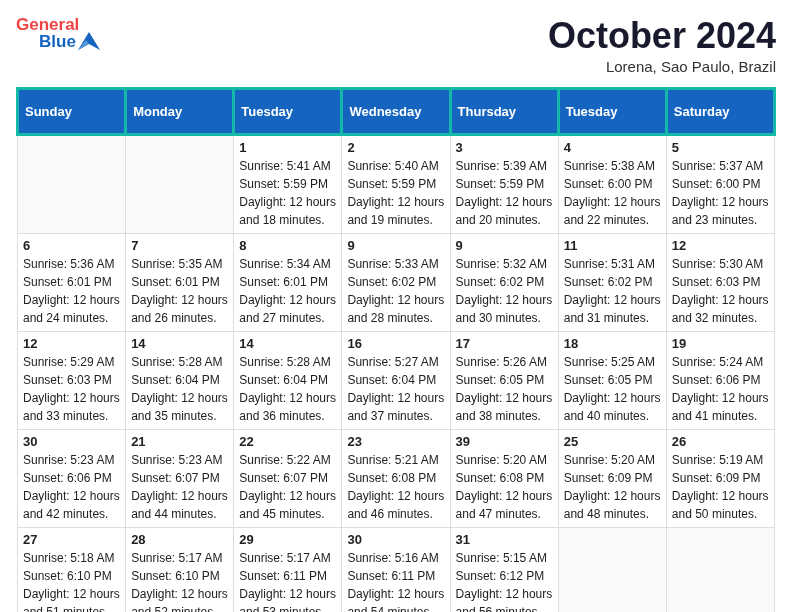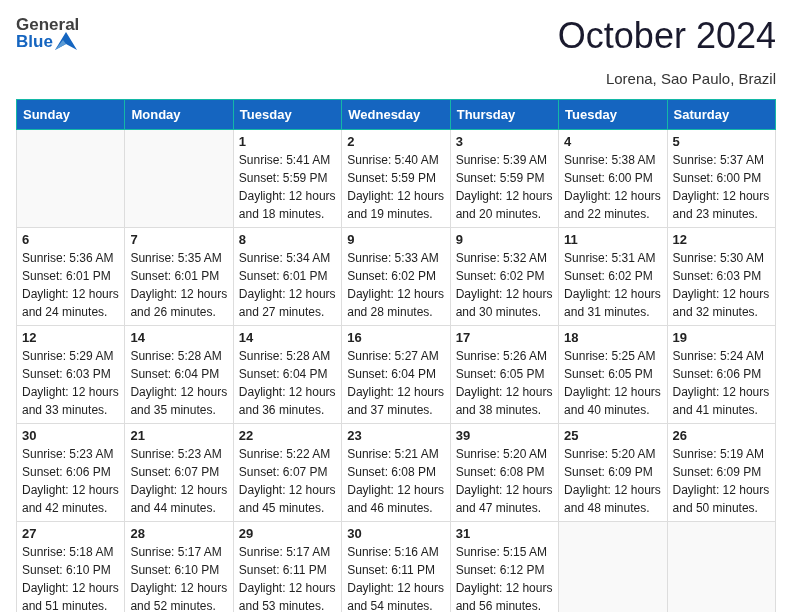--- a/index.html
+++ b/index.html
@@ -14,42 +14,42 @@
       display: flex;
       justify-content: space-between;
       align-items: flex-start;
       margin-bottom: 12px;
     }
     .title-block {
       text-align: right;
     }
     .month-title {
       font-size: 36px;
-      font-weight: normal;
+      font-weight: bold;
       color: #1a1a2e;
       line-height: 1.1;
     }
     .location {
       font-size: 15px;
       color: #333;
-      margin-top: 14px;
+      margin-top: 2px;
     }
     .calendar {
       width: 100%;
       border-collapse: collapse;
       border: 1px solid #ccc;
     }
     .calendar th {
       background: #1565c0;
       color: #fff;
       font-size: 13px;
       font-weight: bold;
-      padding: 7px 6px;
+      padding: 14px 6px;
       text-align: left;
-      border: 1px solid #14b8a6;
+      border: 3px solid #14b8a6;
     }
     .calendar td {
       vertical-align: top;
       padding: 4px 5px;
       border: 1px solid #ddd;
       font-size: 10.5px;
       color: #222;
       width: 14.28%;
       min-height: 80px;
       background: #fff;
@@ -73,26 +73,27 @@
       align-items: center;
     }
     .logo-name {
       display: flex;
       flex-direction: column;
       line-height: 1;
     }
     .logo-general {
       font-size: 17px;
       font-weight: bold;
-      color: #404040;
+      color: #ef4444;
     }
     .logo-blue {
       font-size: 17px;
       font-weight: bold;
       color: #1565c0;
+      margin-left: 23px;
     }
   </style>
 </head>
 <body>
 
 <div class="header">
   <div class="logo-wrapper">
     <div class="logo-name">
       <span class="logo-general">General</span>
       <span style="display:flex;align-items:center;">

